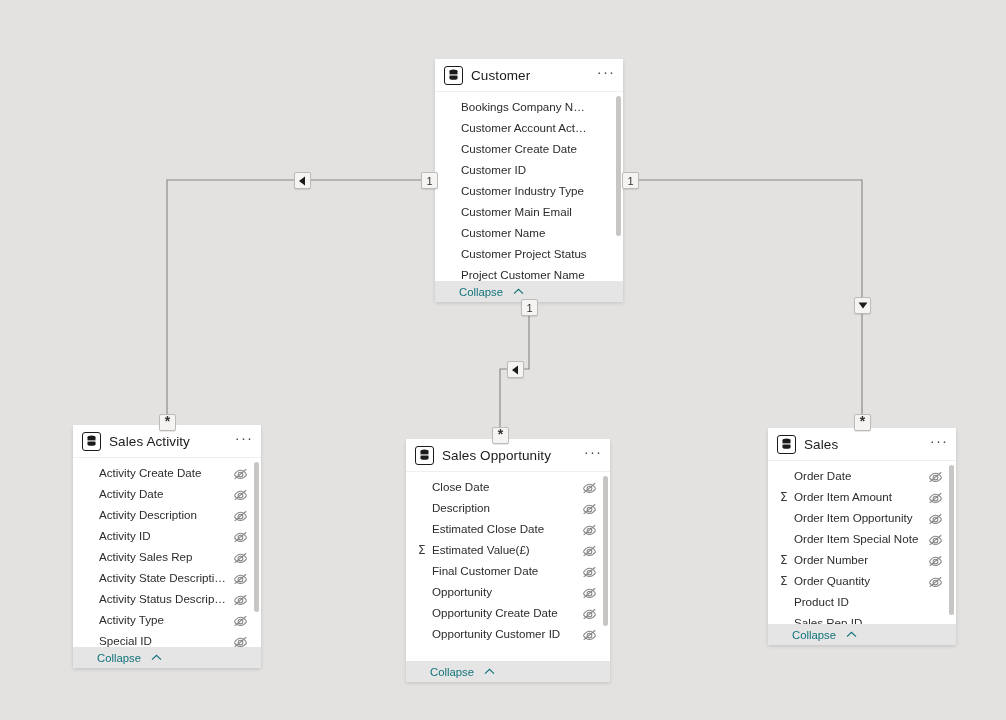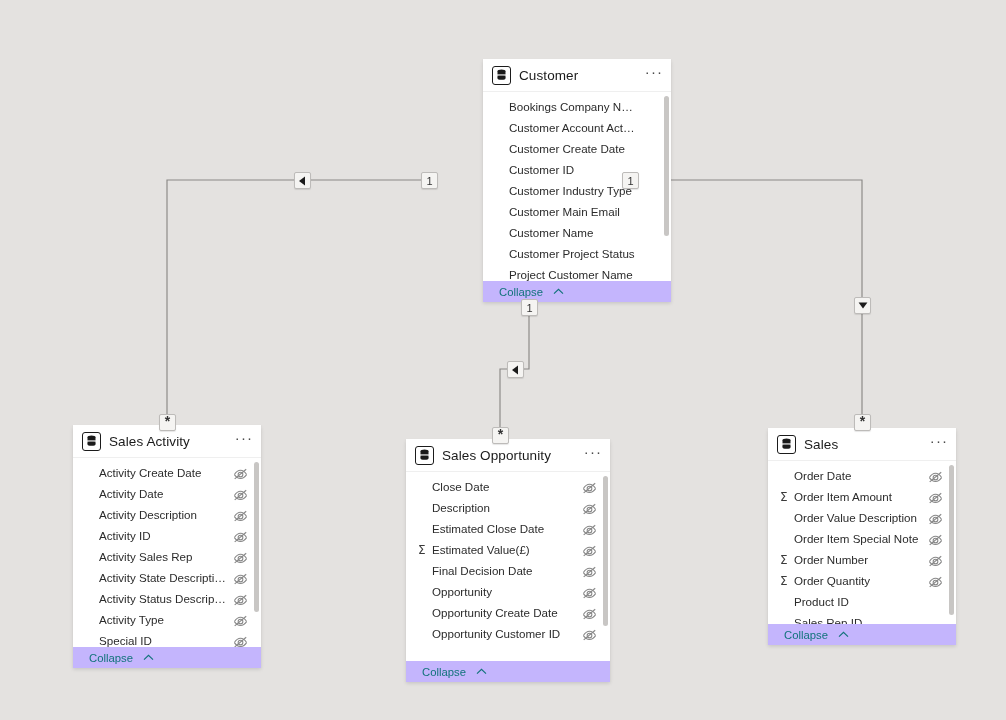--- a/index.html
+++ b/index.html
@@ -95,41 +95,41 @@
   .fld .eye.blank{visibility:hidden;}
 
   .scroller{
     position:absolute;right:2px;top:4px;
     width:5px;border-radius:3px;
     background:#c8c6c4;
   }
   .tbl-foot{
     flex:0 0 21px;height:21px;
     display:flex;align-items:center;
-    padding-left:16px;
+    padding-left:24px;
     font-size:11.3px;
     color:#11737a;
-    background:#c4b5fd;
+    background:#e5e5e5;
     cursor:pointer;
   }
   .tbl-foot .chev{margin-left:5px;display:block;}
 </style>
 </head>
 <body>
 
 <div id="canvas">
 
   <svg id="rel-layer" viewBox="0 0 1006 720" width="1006" height="720">
       <path d="M 435 180 L 167 180 L 167 418" fill="none" stroke="#8a8886" stroke-width="1.15"></path>
       <path d="M 529 302 L 529 369 L 500 369 L 500 432" fill="none" stroke="#8a8886" stroke-width="1.15"></path>
       <path d="M 623 180 L 862 180 L 862 421" fill="none" stroke="#8a8886" stroke-width="1.15"></path>
     </svg>
 
   <div id="tables-host">
-      <div class="tbl" style="left: 435px; top: 59px; width: 188px; height: 243px; margin-left: 48px;">
+      <div class="tbl" style="left: 435px; top: 59px; width: 188px; height: 243px;">
         <div class="tbl-head">
           <div class="tbl-icon">
             <svg width="11" height="12" viewBox="0 0 11 12">
               <ellipse cx="5.5" cy="2.1" rx="4" ry="1.6" fill="#1b1b1b"></ellipse>
               <rect x="1.5" y="2.1" width="8" height="2.5" fill="#1b1b1b"></rect>
               <ellipse cx="5.5" cy="5.0" rx="4" ry="1.5" fill="#1b1b1b"></ellipse>
               <rect x="1.5" y="5.4" width="8" height="1.3" fill="#ffffff"></rect>
               <rect x="1.5" y="6.6" width="8" height="2.5" fill="#1b1b1b"></rect>
               <ellipse cx="5.5" cy="9.2" rx="4" ry="1.6" fill="#1b1b1b"></ellipse>
             </svg>
@@ -456,21 +456,21 @@
                 <svg width="15" height="13" viewBox="0 0 15 13">
                   <path d="M1.4 7.6 C3.2 4.6 5.2 3.2 7.5 3.2 C9.8 3.2 11.8 4.6 13.6 7.6" fill="none" stroke="#5a5a5a" stroke-width="1.05"></path>
                   <path d="M1.4 7.6 C3.2 10.3 5.2 11.5 7.5 11.5 C9.8 11.5 11.8 10.3 13.6 7.6" fill="none" stroke="#5a5a5a" stroke-width="1.05"></path>
                   <circle cx="7.5" cy="7.5" r="2.35" fill="none" stroke="#5a5a5a" stroke-width="1.05"></circle>
                   <line x1="1.7" y1="11.9" x2="13.2" y2="2.2" stroke="#5a5a5a" stroke-width="1.15"></line>
                 </svg>
               </span>
             </li>
             <li class="fld">
               <span class="sigma blank">Σ</span>
-              <span class="fname">Final Decision Date</span>
+              <span class="fname">Final Customer Date</span>
               <span class="eye">
                 <svg width="15" height="13" viewBox="0 0 15 13">
                   <path d="M1.4 7.6 C3.2 4.6 5.2 3.2 7.5 3.2 C9.8 3.2 11.8 4.6 13.6 7.6" fill="none" stroke="#5a5a5a" stroke-width="1.05"></path>
                   <path d="M1.4 7.6 C3.2 10.3 5.2 11.5 7.5 11.5 C9.8 11.5 11.8 10.3 13.6 7.6" fill="none" stroke="#5a5a5a" stroke-width="1.05"></path>
                   <circle cx="7.5" cy="7.5" r="2.35" fill="none" stroke="#5a5a5a" stroke-width="1.05"></circle>
                   <line x1="1.7" y1="11.9" x2="13.2" y2="2.2" stroke="#5a5a5a" stroke-width="1.15"></line>
                 </svg>
               </span>
             </li>
             <li class="fld">
@@ -557,21 +557,21 @@
                 <svg width="15" height="13" viewBox="0 0 15 13">
                   <path d="M1.4 7.6 C3.2 4.6 5.2 3.2 7.5 3.2 C9.8 3.2 11.8 4.6 13.6 7.6" fill="none" stroke="#5a5a5a" stroke-width="1.05"></path>
                   <path d="M1.4 7.6 C3.2 10.3 5.2 11.5 7.5 11.5 C9.8 11.5 11.8 10.3 13.6 7.6" fill="none" stroke="#5a5a5a" stroke-width="1.05"></path>
                   <circle cx="7.5" cy="7.5" r="2.35" fill="none" stroke="#5a5a5a" stroke-width="1.05"></circle>
                   <line x1="1.7" y1="11.9" x2="13.2" y2="2.2" stroke="#5a5a5a" stroke-width="1.15"></line>
                 </svg>
               </span>
             </li>
             <li class="fld">
               <span class="sigma blank">Σ</span>
-              <span class="fname">Order Value Description</span>
+              <span class="fname">Order Item Opportunity</span>
               <span class="eye">
                 <svg width="15" height="13" viewBox="0 0 15 13">
                   <path d="M1.4 7.6 C3.2 4.6 5.2 3.2 7.5 3.2 C9.8 3.2 11.8 4.6 13.6 7.6" fill="none" stroke="#5a5a5a" stroke-width="1.05"></path>
                   <path d="M1.4 7.6 C3.2 10.3 5.2 11.5 7.5 11.5 C9.8 11.5 11.8 10.3 13.6 7.6" fill="none" stroke="#5a5a5a" stroke-width="1.05"></path>
                   <circle cx="7.5" cy="7.5" r="2.35" fill="none" stroke="#5a5a5a" stroke-width="1.05"></circle>
                   <line x1="1.7" y1="11.9" x2="13.2" y2="2.2" stroke="#5a5a5a" stroke-width="1.15"></line>
                 </svg>
               </span>
             </li>
             <li class="fld">

